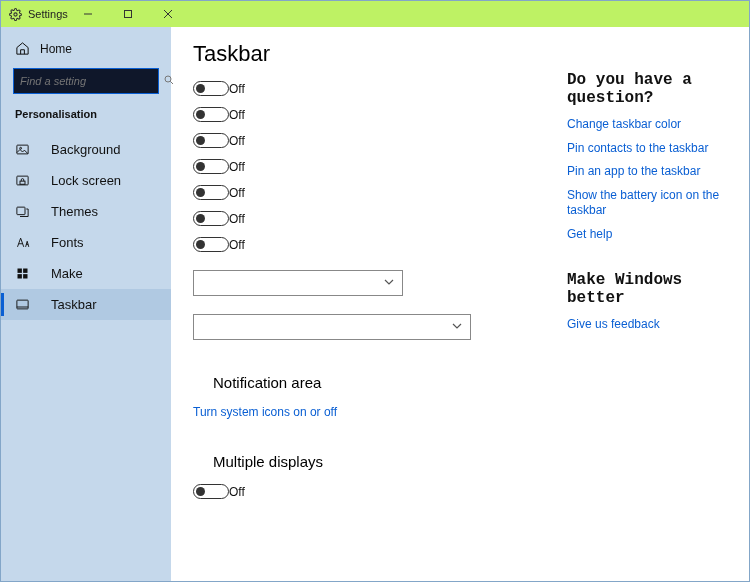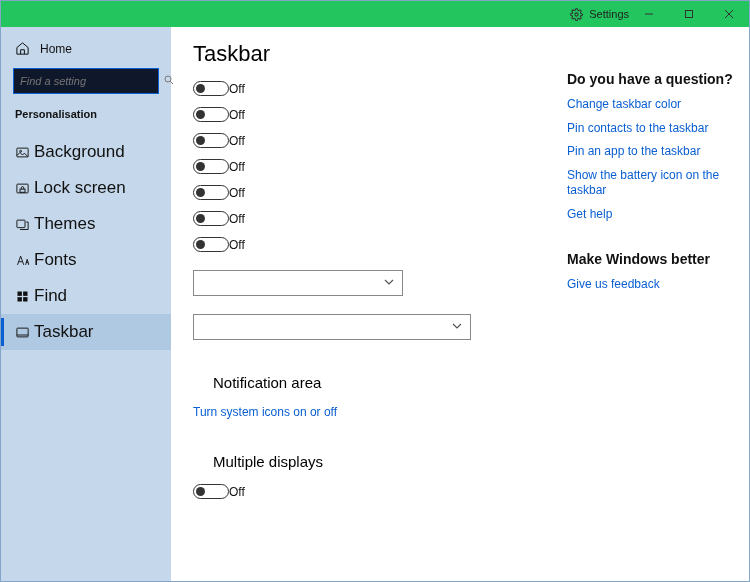--- a/index.html
+++ b/index.html
@@ -1,52 +1,52 @@
 <!DOCTYPE html>
 <html><head>
 <meta charset="utf-8">
 <style>
 * { box-sizing: border-box; margin: 0; padding: 0; }
 body { font-family: "Segoe UI", Tahoma, sans-serif; font-size: 12px; color: #000; background: #fff; width:750px; height:582px; overflow:hidden; }
 .window { width:750px; height:582px; display:flex; flex-direction:column; border:1px solid #83a6c8; }
-.titlebar { height:26px; display:flex; align-items:center; justify-content:flex-end; background:#22c55e;}
+.titlebar { height:26px; display:flex; align-items:center; justify-content:flex-start; background:#bef264;}
 .titlebar-left { display:flex; align-items:center; padding-left:8px; gap:6px; }
 .titlebar-left .gear { width:13px; height:13px; display:inline-flex; }
 .titlebar-title { font-size:11px; color:#222; }
 .titlebar-controls { display:flex; height:100%; }
 .titlebar-controls .btn { width:40px; height:100%; display:flex; align-items:center; justify-content:center; color:#333; }
 .titlebar-controls .btn svg { width:10px; height:10px; }
 .body { flex:1; display:flex; overflow:hidden; }
 .sidebar { width:170px; background:#c5d8eb; display:flex; flex-direction:column; padding-top:6px; }
 .home-row { display:flex; align-items:center; gap:10px; padding:8px 14px; font-size:12px; color:#111; }
 .home-row .icon { width:15px; display:inline-flex; }
 .search-wrap { padding:4px 12px 8px 12px; }
 .search { height:26px; border:1.5px solid #0a5fd3; background:#0f172a; display:flex; align-items:center; padding:0 6px; justify-content:space-between; }
 .search input { border:none; outline:none; font-size:11px; color:#888; width:150px; font-style:italic; background:transparent; }
 .search .sicon { color:#666; }
 .section-label { font-size:11px; font-weight:600; padding:6px 12px 10px 14px; color:#111; }
 .nav { display:flex; flex-direction:column; padding-top:4px;}
-.nav-item { display:flex; align-items:center; gap:4px; padding:8px 14px; font-size:17px; color:#111; position:relative; }
+.nav-item { display:flex; align-items:center; gap:21px; padding:8px 14px; font-size:13px; color:#111; position:relative; }
 .nav-item .icon { width:15px; display:inline-flex; color:#111; }
 .nav-item.active { background:#b0c9e2; }
 .nav-item.active::before { content:""; position:absolute; left:0; top:4px; bottom:4px; width:3px; background:#0a5fd3; }
 .main { flex:1; display:flex; overflow:auto; }
 .content { flex:1; padding:14px 22px 20px 22px; min-width:0; }
 .content h1 { font-size:22px; font-weight:400; margin-bottom:14px; }
 .toggle-row { display:flex; align-items:center; gap:0; margin-bottom:11px; }
 .toggle { width:36px; height:15px; border:1px solid #333; border-radius:8px; position:relative; background:#fff; flex-shrink:0;}
 .toggle::after { content:""; position:absolute; left:2px; top:2px; width:9px; height:9px; border-radius:50%; background:#333; }
 .toggle-label { font-size:12px; color:#111; }
 .combo { width:210px; height:26px; border:1px solid #888; display:flex; align-items:center; justify-content:flex-end; padding-right:8px; margin:18px 0; }
 .combo.wide { width:278px; }
 .combo .chev { width:10px; color:#555;}
 .h2 { font-size:15px; font-weight:400; margin-top:34px; margin-bottom:14px;margin-left:20px; }
 .link { color:#0a5fd3; font-size:12px; margin-bottom:12px; display:block; }
 .right { width:190px; padding:44px 12px 0 8px; font-size:12px; }
-.right .hdr { font-weight:600; font-size:14px; margin-bottom:10px; color:#111; }
+.right .hdr { font-weight:600; font-size:16px; margin-bottom:10px; color:#111;font-family:Liberation Mono, monospace; }
 .right .rlink { display:block; color:#0a5fd3; font-size:12px; margin-bottom:8px; line-height:1.3;}
 .spacer20{height:20px;}
 </style>
 </head>
 <body>
 
 <div class="window">
   <div class="titlebar">
     <div class="titlebar-left">
       <span class="gear">
@@ -139,21 +139,21 @@
         </div>
         <div class="nav-item">
           <span class="icon">
               <svg viewBox="0 0 24 24" fill="#111">
                 <rect x="4" y="4" width="7" height="7"></rect>
                 <rect x="13" y="4" width="7" height="7"></rect>
                 <rect x="4" y="13" width="7" height="7"></rect>
                 <rect x="13" y="13" width="7" height="7"></rect>
               </svg>
             </span>
-          <span>Find</span>
+          <span>Make</span>
         </div>
         <div class="nav-item active">
           <span class="icon">
               <svg viewBox="0 0 24 24" fill="none" stroke="#111" stroke-width="1.5">
                 <rect x="3" y="5" width="18" height="14" rx="1"></rect>
                 <line x1="3" y1="16" x2="21" y2="16"></line>
               </svg>
             </span>
           <span>Taskbar</span>
         </div>

